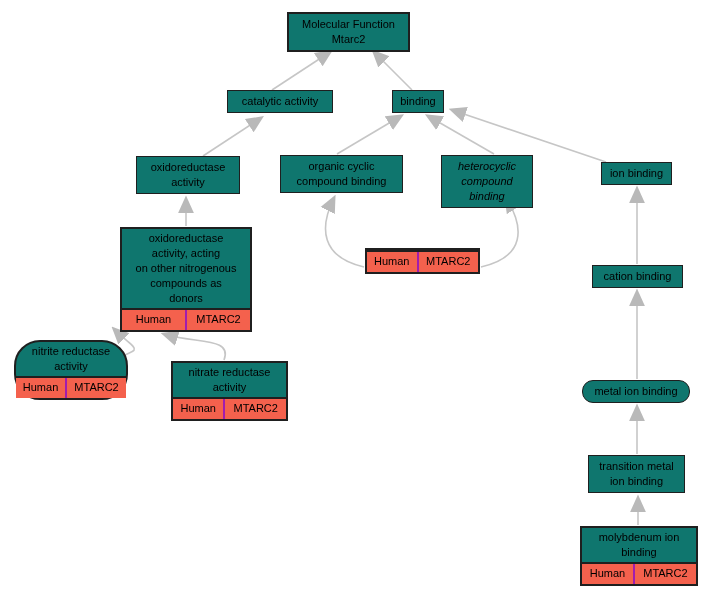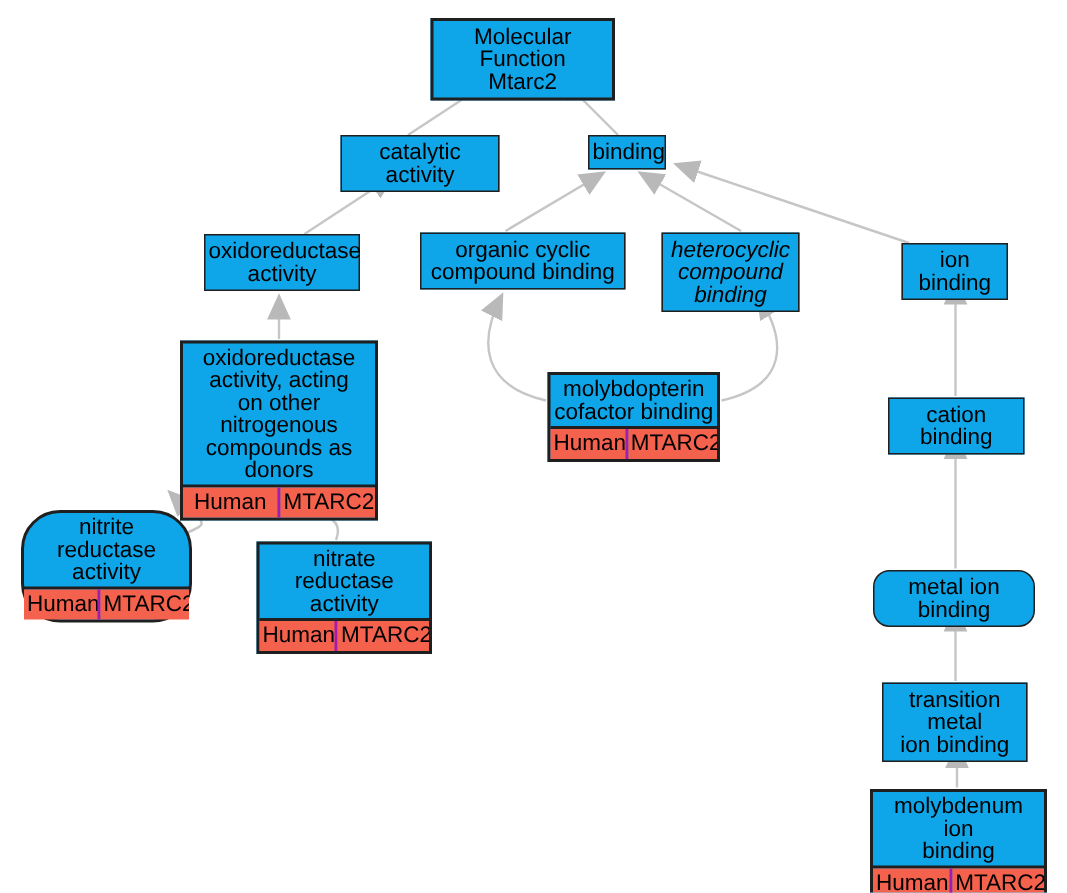--- a/index.html
+++ b/index.html
@@ -9,25 +9,25 @@
     font-family: "Liberation Sans", "DejaVu Sans", sans-serif;
     position: relative;
     overflow: hidden;
   }
   #canvas { position: absolute; left: 0; top: 0; width: 711px; height: 595px; }
   #edges { position: absolute; left: 0; top: 0; z-index: 1; }
   .node {
     position: absolute;
     z-index: 2;
     box-sizing: border-box;
-    background: #0ea5e9;
+    background: #0f766e;
     border: 1.5px solid #1f1f1f;
     text-align: center;
     color: #000000;
-    font-size: 15px;
+    font-size: 11px;
     line-height: 15px;
     cursor: pointer;
   }
   .node .label {
     white-space: pre-line;
     padding: 3px 2px;
   }
   .node.root { border-width: 2px; }
   .node.annotated { border-width: 2px; }
   .node.annotated .label { padding: 2px 2px; }
@@ -87,21 +87,21 @@
 
   <div class="node" style="left:392px; top:90px; width:52px;">
     <div class="label">binding</div>
   </div>
 
   <div class="node" style="left:136px; top:156px; width:104px;">
     <div class="label">oxidoreductase
 activity</div>
   </div>
 
-  <div class="node" style="left:280px; top:155px; width:137px;">
+  <div class="node" style="left:280px; top:155px; width:123px;">
     <div class="label">organic cyclic
 compound binding</div>
   </div>
 
   <div class="node" style="left:441px; top:155px; width:92px;font-style:italic;">
     <div class="label">heterocyclic
 compound binding</div>
   </div>
 
   <div class="node" style="left:601px; top:162px; width:71px;">
@@ -114,22 +114,20 @@
 on other nitrogenous
 compounds as
 donors</div>
     <div class="annrow">
       <div class="cell organism">Human</div>
       <div class="cell gene">MTARC2</div>
     </div>
   </div>
 
   <div class="node annotated w-gene-wide" style="left:365px; top:248px; width:115px;">
-    <div class="label">molybdopterin
-cofactor binding</div>
     <div class="annrow">
       <div class="cell organism">Human</div>
       <div class="cell gene">MTARC2</div>
     </div>
   </div>
 
   <div class="node" style="left:592px; top:265px; width:91px;">
     <div class="label">cation binding</div>
   </div>
 

